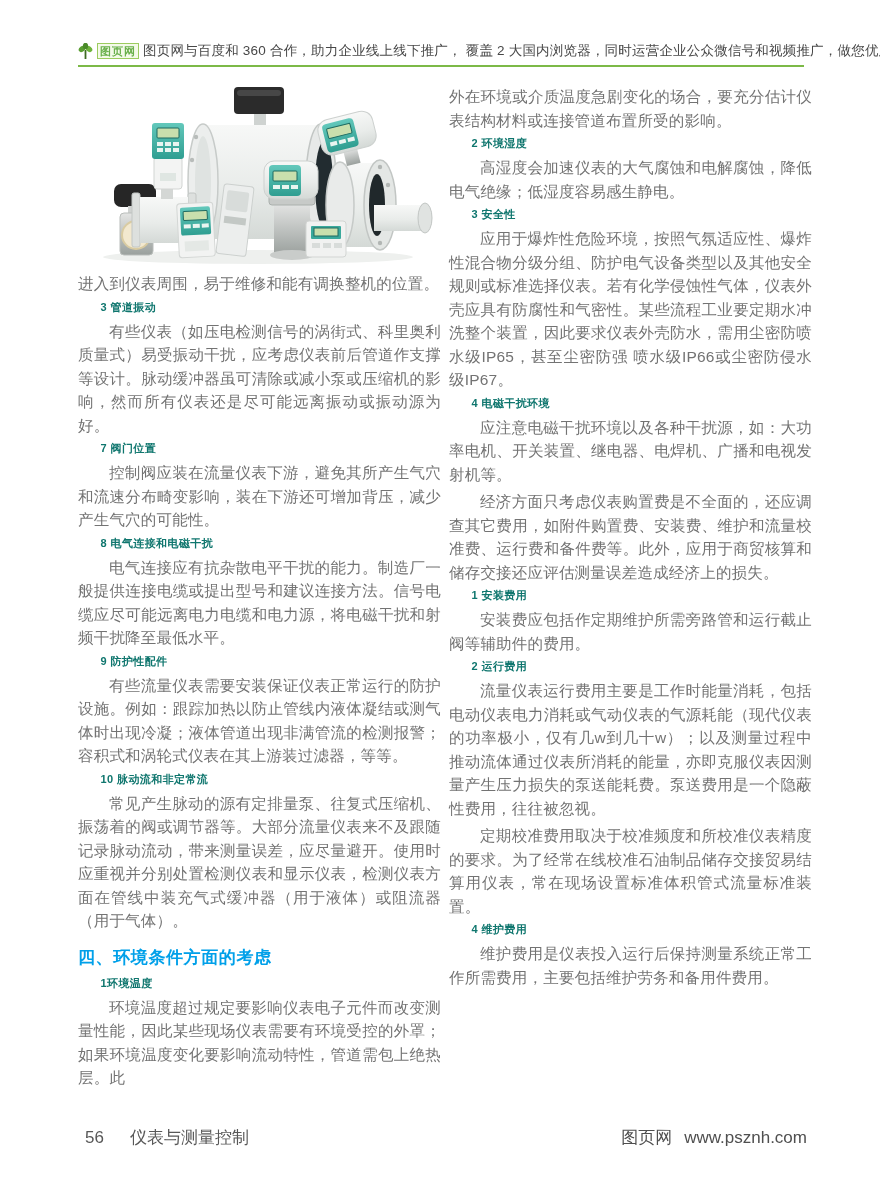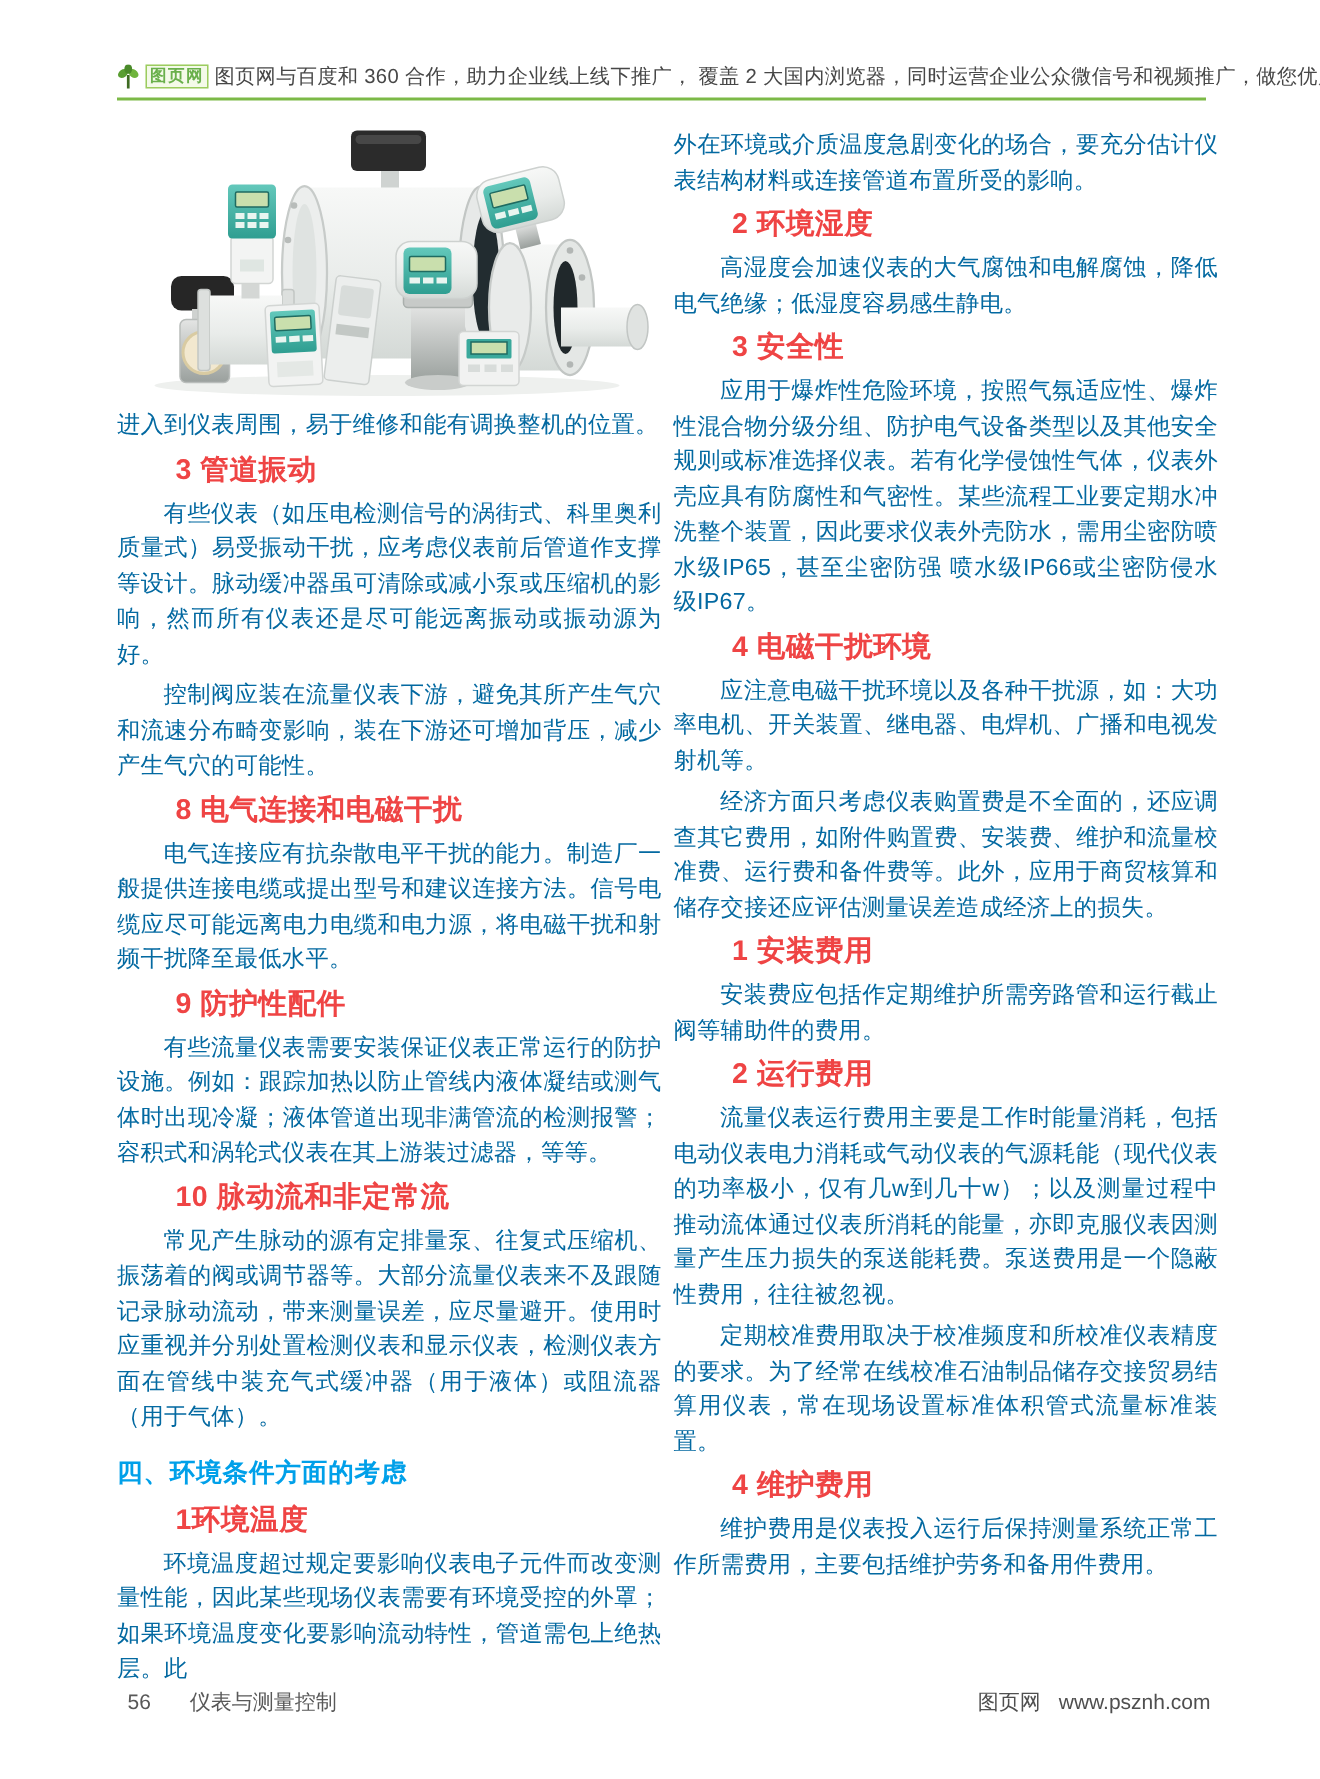--- a/index.html
+++ b/index.html
@@ -21,38 +21,38 @@
     border: 1px solid #9ccc5f; padding: 0px 2px; line-height: 14px;
     background: #f4fae9; letter-spacing: 1px;
   }
   .header-text { font-size: 13.5px; color: #474747; white-space: nowrap; letter-spacing: 0.2px; }
   
   .col { position: absolute; top: 85px; width: 363px; }
   .col-left  { left: 78px; }
   .col-right { left: 449px; }
   .photo-wrap { width: 360px; height: 181px; margin-bottom: 6px; }
   .col p {
-    font-size: 15.5px; line-height: 23.5px; color: #0369a1;
+    font-size: 15.5px; line-height: 23.5px; color: #737373;
     text-align: justify; text-indent: 2em; margin: 0 0 4px 0;
     letter-spacing: 0.2px;
   }
   .col p.cont { text-indent: 0; }
   .h-num {
-    font-size: 19px; font-weight: 700; color: #ef4444;
+    font-size: 11px; font-weight: 700; color: #0f766e;
     margin: 1px 0 5px 0; padding-left: 2.05em; letter-spacing: 0.4px;
   }
   .h-blue {
     font-size: 17px; font-weight: 700; color: #00a0e9;
     margin: 13px 0 7px 0; letter-spacing: 0.6px;
   }
   
   .footer {
     position: absolute; top: 1126px; left: 85px; width: 722px;
     display: flex; justify-content: space-between; align-items: baseline;
-    font-size: 14px; color: #585858;
+    font-size: 17px; color: #585858;
   }
   .footer-left { display: flex; gap: 26px; align-items: baseline; }
   .footer-right { display: flex; gap: 12px; align-items: baseline; color: #4f4f4f; }
 </style>
 </head>
 <body>
 
 <div class="page">
 
   <div class="header">
@@ -184,20 +184,21 @@
             <rect x="256" y="158" width="8" height="5" fill="#d8dcda"></rect>
         </g>
       </svg>
     </div>
 
     <p class="cont">进入到仪表周围，易于维修和能有调换整机的位置。</p>
 
     <div class="h-num">3 管道振动</div>
     <p>有些仪表（如压电检测信号的涡街式、科里奥利质量式）易受振动干扰，应考虑仪表前后管道作支撑等设计。脉动缓冲器虽可清除或减小泵或压缩机的影响，然而所有仪表还是尽可能远离振动或振动源为好。</p>
 
+    <div class="h-num">7 阀门位置</div>
     <p>控制阀应装在流量仪表下游，避免其所产生气穴和流速分布畸变影响，装在下游还可增加背压，减少产生气穴的可能性。</p>
 
     <div class="h-num">8 电气连接和电磁干扰</div>
     <p>电气连接应有抗杂散电平干扰的能力。制造厂一般提供连接电缆或提出型号和建议连接方法。信号电缆应尽可能远离电力电缆和电力源，将电磁干扰和射频干扰降至最低水平。</p>
 
     <div class="h-num">9 防护性配件</div>
     <p>有些流量仪表需要安装保证仪表正常运行的防护设施。例如：跟踪加热以防止管线内液体凝结或测气体时出现冷凝；液体管道出现非满管流的检测报警；容积式和涡轮式仪表在其上游装过滤器，等等。</p>
 
     <div class="h-num">10 脉动流和非定常流</div>
     <p>常见产生脉动的源有定排量泵、往复式压缩机、振荡着的阀或调节器等。大部分流量仪表来不及跟随记录脉动流动，带来测量误差，应尽量避开。使用时应重视并分别处置检测仪表和显示仪表，检测仪表方面在管线中装充气式缓冲器（用于液体）或阻流器（用于气体）。</p>

